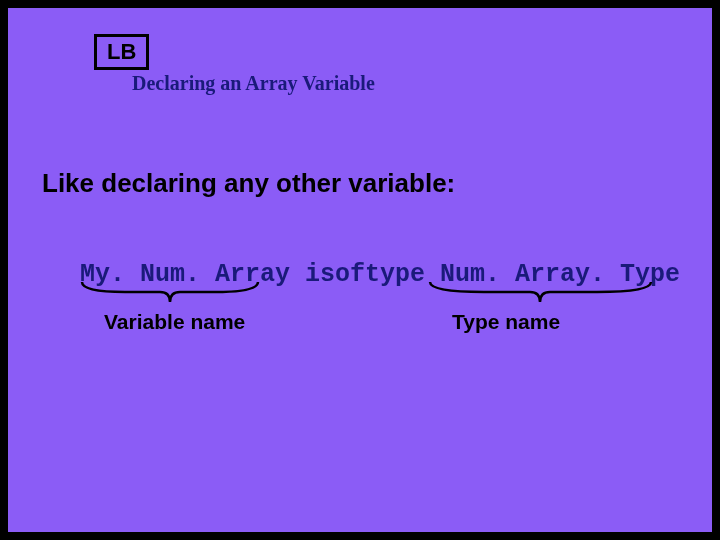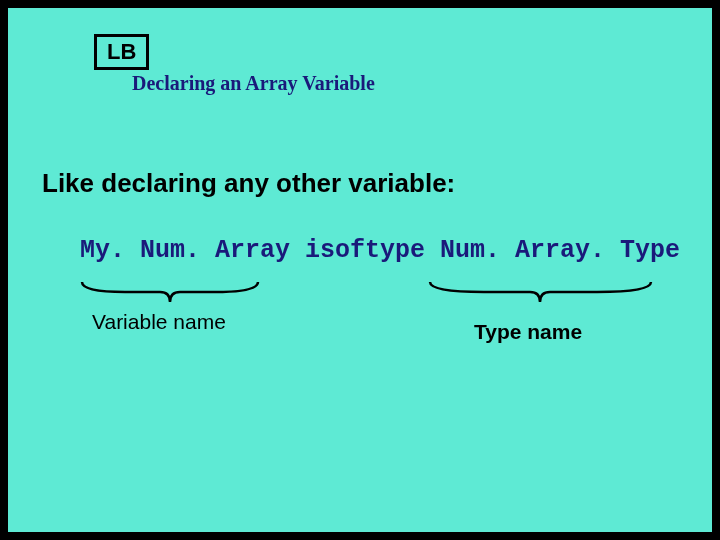--- a/index.html
+++ b/index.html
@@ -4,21 +4,21 @@
 <style>
   * { margin: 0; padding: 0; box-sizing: border-box; }
   html, body { width: 720px; height: 540px; overflow: hidden; }
   body {
     background: #000;
     font-family: Arial, Helvetica, sans-serif;
   }
   .slide {
     position: absolute;
     top: 8px; left: 8px; right: 8px; bottom: 8px;
-    background: #5eead4;
+    background: #8b5cf6;
   }
   .lb-box {
     position: absolute;
     top: 26px;
     left: 86px;
     border: 3px solid #000;
     padding: 2px 10px;
     font-weight: bold;
     font-size: 22px;
     font-family: Arial, Helvetica, sans-serif;
@@ -35,21 +35,21 @@
   .subtitle {
     position: absolute;
     top: 160px;
     left: 34px;
     font-size: 26px;
     font-weight: bold;
     color: #000;
   }
   .code-line {
     position: absolute;
-    top: 228px;
+    top: 252px;
     left: 72px;
     font-family: "Courier New", Courier, monospace;
     font-size: 25px;
     font-weight: bold;
     color: #1a1a7a;
     white-space: pre;
   }
   .brace-left {
     position: absolute;
     top: 272px;
@@ -60,33 +60,32 @@
   .brace-right {
     position: absolute;
     top: 272px;
     left: 420px;
     width: 225px;
     height: 26px;
   }
   .label-left {
     position: absolute;
     top: 302px;
-    left: 84px;
+    left: 96px;
     font-size: 21px;
-    font-weight: normal;
+    font-weight: bold;
     color: #000;
   }
   .label-right {
     position: absolute;
     top: 302px;
-    left: 466px;
+    left: 444px;
     font-size: 21px;
     font-weight: bold;
     color: #000;
-    margin-top: 10px;
   }
 </style>
 </head>
 <body>
 
 <div class="slide">
 
   <div class="lb-box">LB</div>
 
   <div class="title">Declaring an Array Variable</div>

